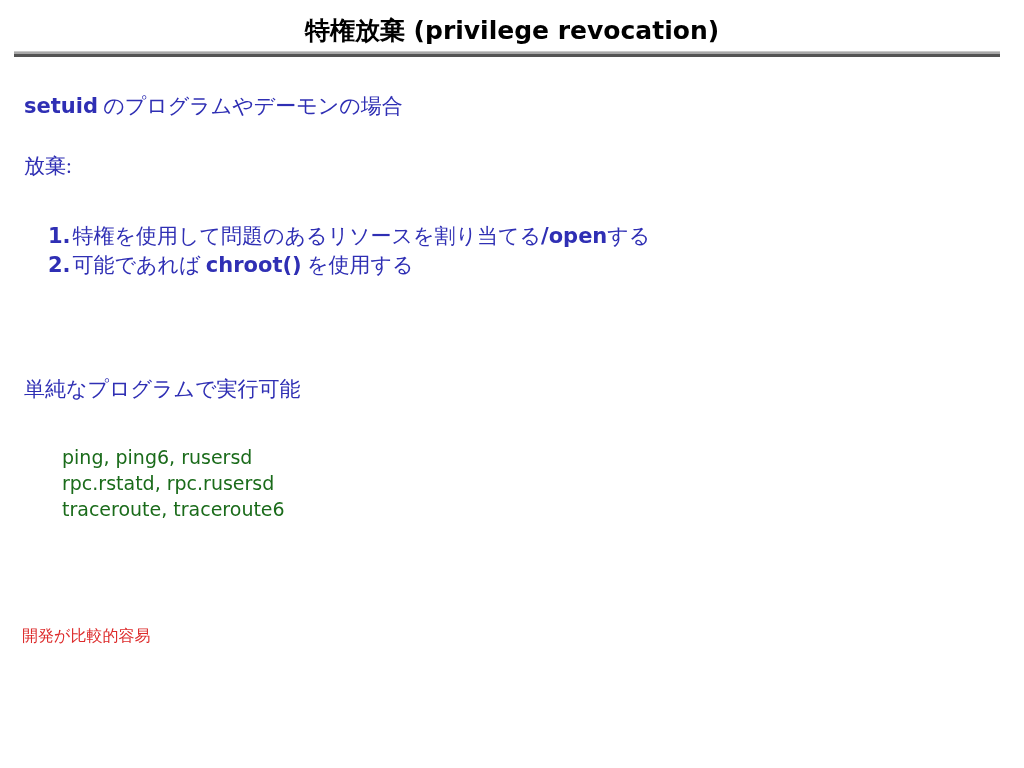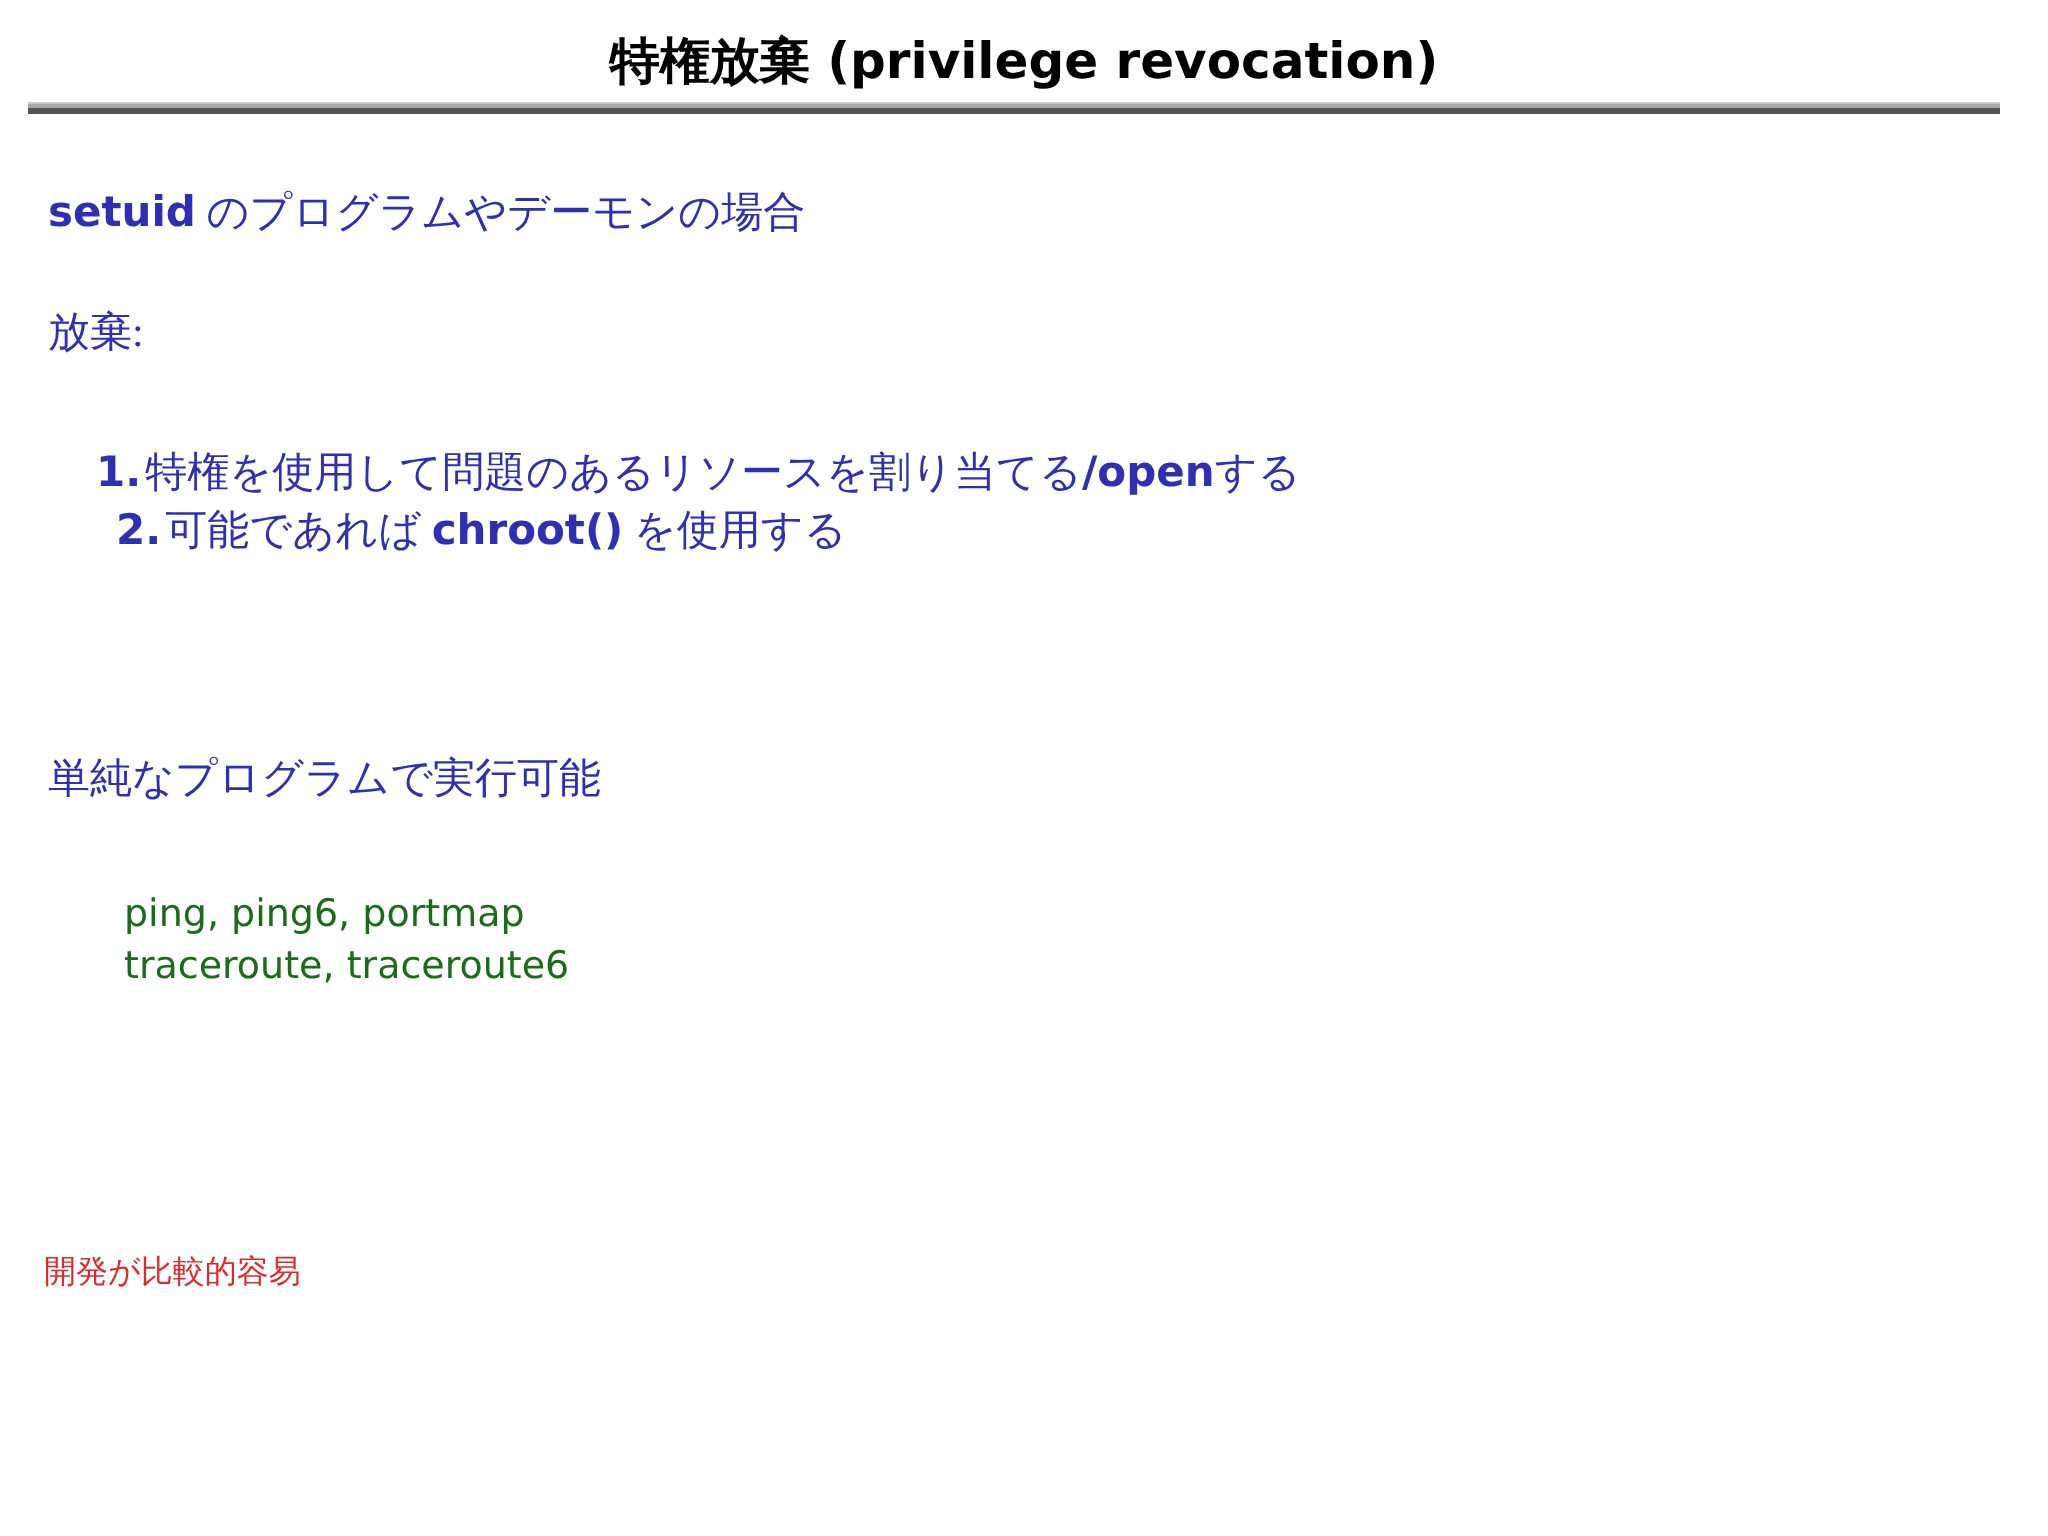--- a/index.html
+++ b/index.html
@@ -133,29 +133,30 @@
 
   <div class="line lvl1 jp" style="top:60px;">放棄:</div>
 
   <div class="numlist" style="top:126px;">
 
     <div class="num-item" style="line-height:28px;">
       <span class="num-marker">1.</span><span class="jp">特権を使用して問題のあるリソースを割り当てる</span><span class="mono-en">/open</span><span class="jp">する</span>
     </div>
 
 
-    <div class="num-item" style="line-height:30px;margin-left:10px;">
+    <div class="num-item" style="line-height:30px;">
       <span class="num-marker">2.</span><span class="jp">可能であれば </span><span class="mono-en">chroot()</span><span class="jp"> を使用する</span>
     </div>
 
 
   </div>
 
   <div class="line lvl1 jp" style="top:283px;">単純なプログラムで実行可能</div>
 
   <div class="greenlist" style="top:348px;">
-    <div class="green-line">ping, ping6, portmap</div>
+    <div class="green-line">ping, ping6, rusersd</div>
+    <div class="green-line">rpc.rstatd, rpc.rusersd</div>
     <div class="green-line">traceroute, traceroute6</div>
   </div>
 
   <div class="redline" style="top:530px;">開発が比較的容易</div>
 
 </div>
 
 </body></html>

